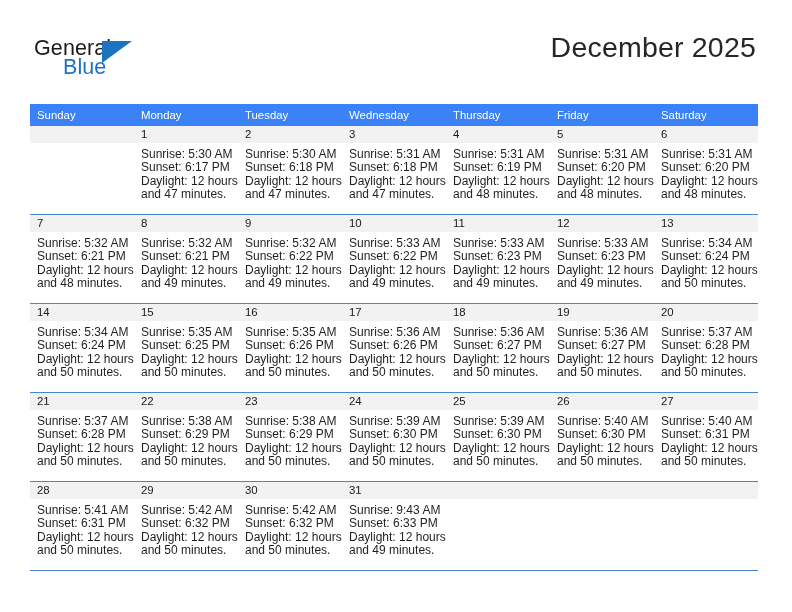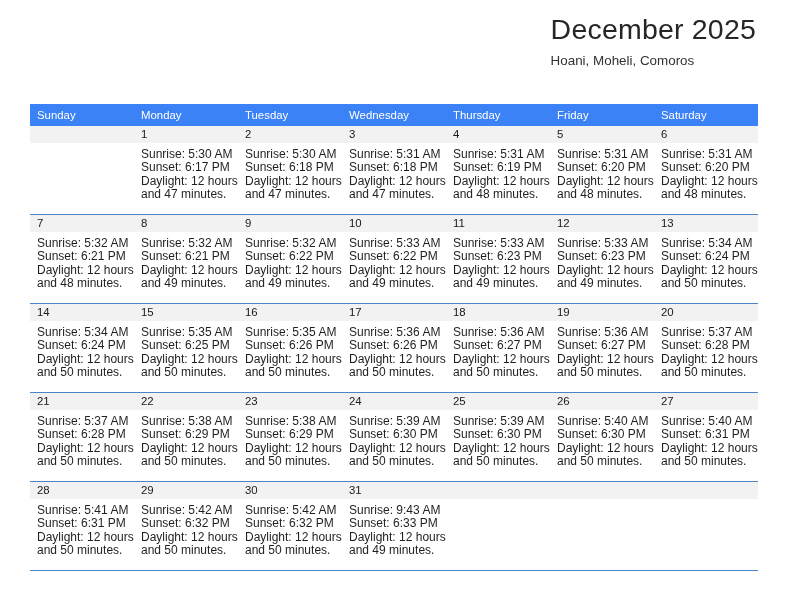--- a/index.html
+++ b/index.html
@@ -61,22 +61,22 @@
     top: 5px;
     width: 0;
     height: 0;
     border-left: 30px solid #1c73c0;
     border-bottom: 22px solid transparent;
   }
 
   .title-block {
     position: absolute;
     right: 36px;
-    top: 12px;
-    text-align: left;
+    top: 30px;
+    text-align: right;
   }
   .cal-title {
     font-size: 28.5px;
     font-weight: normal;
     color: #262626;
     line-height: 34px;
     letter-spacing: 0.2px;
     white-space: nowrap;
   }
   .cal-subtitle {
@@ -147,24 +147,28 @@
     background: #f2f2f2;
   }
 </style>
 </head>
 <body>
 
 <div class="page">
 
   <div class="header">
 
+    <div class="brand">
+      <span class="brand-general">General</span>
+      <span class="brand-flag"></span>
+      <span class="brand-blue">Blue</span>
+    </div>
 
     <div class="title-block">
       <div class="cal-title">December 2025</div>
-      <div class="cal-subtitle">Hoani, Moheli, Comoros</div>
     </div>
 
   </div>
 
   <table class="calendar">
     <thead>
       <tr>
         <th>Sunday</th>
         <th>Monday</th>
         <th>Tuesday</th>

